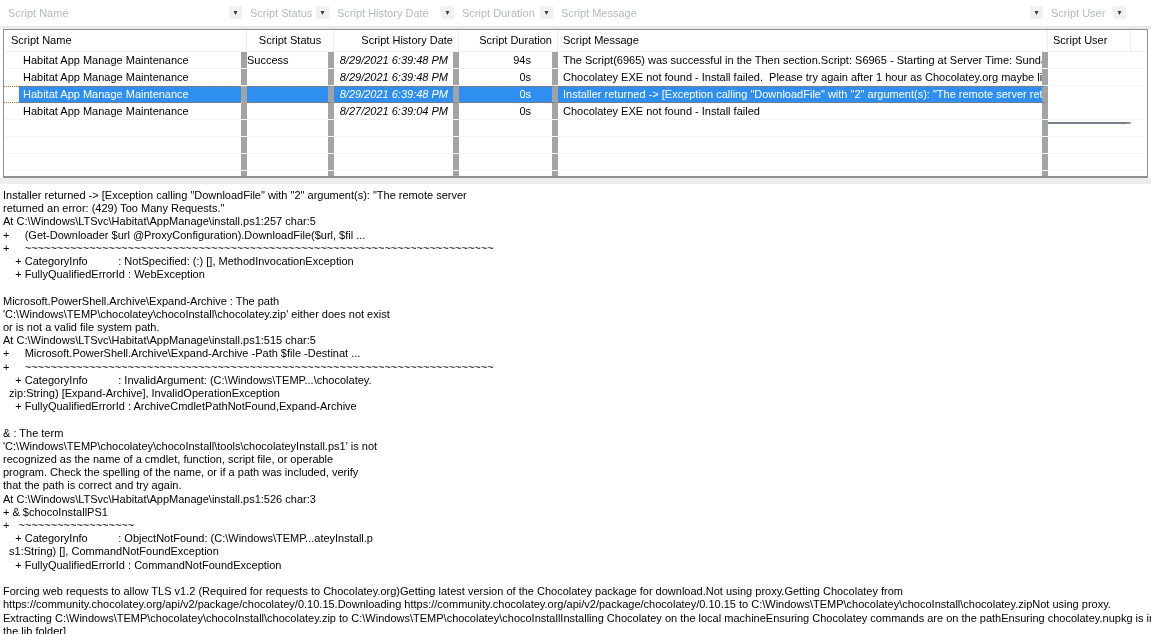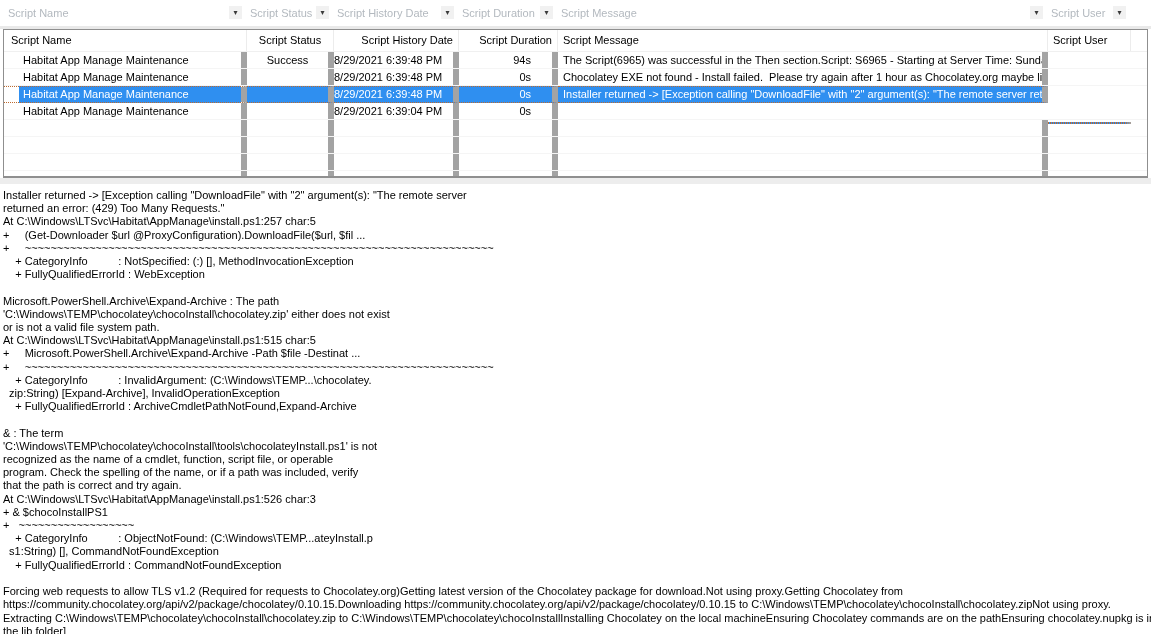--- a/index.html
+++ b/index.html
@@ -20,22 +20,22 @@
   .grid{position:absolute;left:3px;top:29px;width:1145px;height:149px;box-sizing:border-box;
         background:#fff;border:1px solid #8f8f8f;border-bottom:2px solid #8f8f8f;overflow:hidden;}
   .hrow{display:flex;height:22px;box-sizing:border-box;border-bottom:1px solid #f0f0f0;}
   .hcell{box-sizing:border-box;border-right:1px solid #ececec;padding-top:4px;white-space:pre;overflow:hidden;}
   .row{display:flex;height:17px;box-sizing:border-box;border-bottom:1px solid #f5f5f5;}
   .cell{box-sizing:border-box;border-right:6px solid #a3a3a3;line-height:16px;white-space:pre;overflow:hidden;}
   .c0{width:243px;} .c1{width:87px;} .c2{width:125px;} .c3{width:99px;}
   .c4{width:490px;} .c5{width:83px;} .c6{flex:1;border-right:none;}
   .h0{padding-left:7px;} .h1{text-align:center;} .h2{text-align:right;padding-right:5px;}
   .h3{text-align:right;padding-right:5px;} .h4{padding-left:5px;} .h5{padding-left:5px;}
-  .cell.c0{padding-left:19px;} .cell.c1{text-align:center;}
-  .cell.c2{padding-right:5px;} .cell.c3{text-align:right;padding-right:21px;}
+  .cell.c0{padding-left:19px;} .cell.c1{}
+  .cell.c2{text-align:right;padding-right:5px;font-style:italic;} .cell.c3{text-align:right;padding-right:21px;}
   .cell.c4{padding-left:5px;} .cell.c5{padding-left:5px;margin-top:36px;}
   .row.sel{border-bottom:none;}
   .row.sel .cell{background:var(--sel);color:#fff;
                  border-top:1px dotted var(--dot);border-bottom:1px dotted var(--dot);line-height:14px;}
   .row.sel .cell.c0{background:linear-gradient(to right,#fff 15px,var(--sel) 15px);}
   .row.sel .cell.c6{background:#fff;border-top:none;border-bottom:none;}
   .row.filler{border-bottom:none;height:5px;}
 
   
   .band{position:absolute;left:0;top:178px;width:1151px;height:6px;background:#ededed;}
@@ -109,22 +109,23 @@
     <div class="cell c1"></div>
     <div class="cell c2">8/29/2021 6:39:48 PM</div>
     <div class="cell c3">0s</div>
     <div class="cell c4">Installer returned -&gt; [Exception calling "DownloadFile" with "2" argument(s): "The remote server retur...</div>
     <div class="cell c5"></div>
     <div class="cell c6"></div>
   </div>
       <div class="row">
     <div class="cell c0">Habitat App Manage Maintenance</div>
     <div class="cell c1"></div>
-    <div class="cell c2">8/29/2021 6:39:04 PM</div>
+    <div class="cell c2">8/27/2021 6:39:04 PM</div>
     <div class="cell c3">0s</div>
+    <div class="cell c4">Chocolatey EXE not found - Install failed</div>
     <div class="cell c5"></div>
     <div class="cell c6"></div>
   </div>
       <div class="row">
     <div class="cell c0"></div>
     <div class="cell c1"></div>
     <div class="cell c2"></div>
     <div class="cell c3"></div>
     <div class="cell c4"></div>
     <div class="cell c5"></div>

